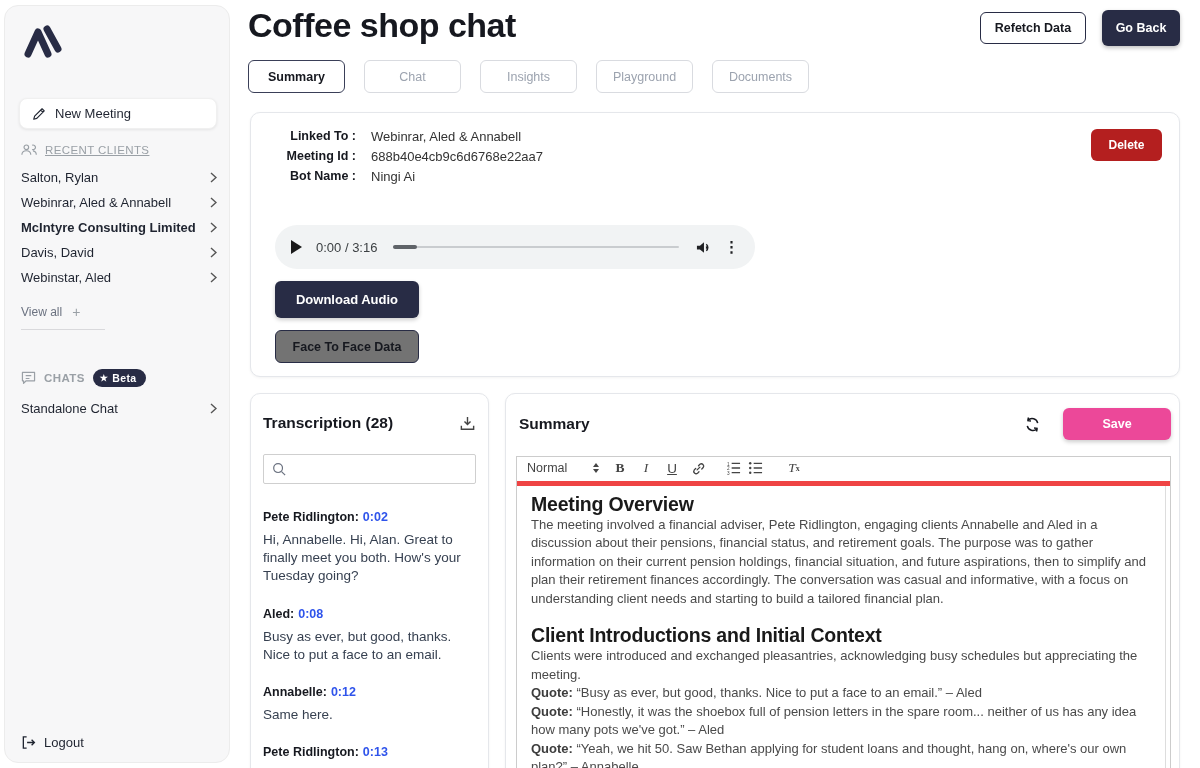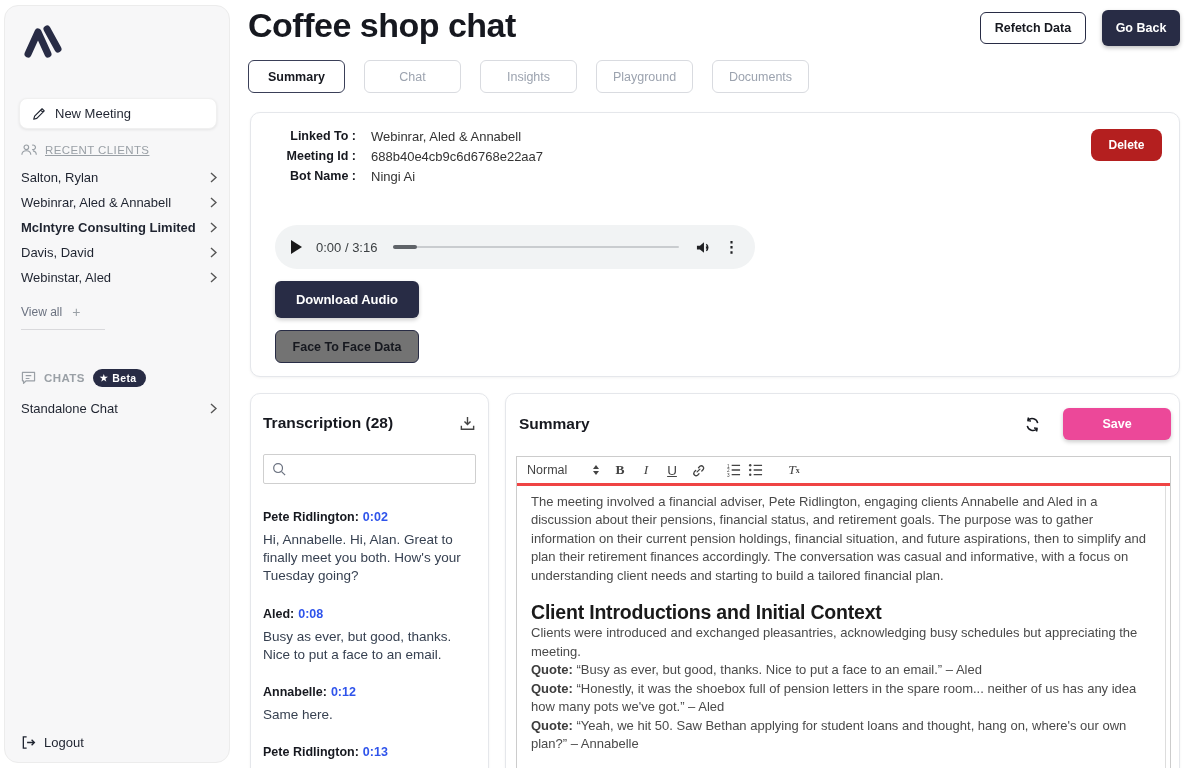--- a/index.html
+++ b/index.html
@@ -72,21 +72,21 @@
   .tab.active { border:1px solid #3a3f58; color:#16181f; font-weight:bold; }
   
   .card { background:#fff; border:1px solid #e5e7eb; border-radius:10px; box-shadow:0 1px 3px rgba(0,0,0,.05); }
   .info-card { position:absolute; left:250px; top:112px; width:930px; height:265px; }
   .info-rows { position:absolute; left:0; top:13px; }
   .info-row { display:flex; height:20px; align-items:center; }
   .info-label { width:105px; text-align:right; font-size:12.5px; font-weight:bold; color:#16181f; }
   .info-value { margin-left:15px; font-size:13px; color:#333; }
   .btn-delete {
     position:absolute; right:17px; top:16px; width:71px; height:32px;
-    background:#b41f1f; color:#fff; font-size:12px; font-weight:bold;border-radius:8px;
+    background:#b41f1f; color:#fff; font-size:12px; font-weight:bold;
   }
   .audio-player {
     position:absolute; left:24px; top:112px; width:480px; height:44px;
     background:#f1f3f4; border-radius:22px; display:flex; align-items:center; padding:0 16px;
   }
   .play-tri { width:0; height:0; border-left:11px solid #1a1a1a; border-top:7px solid transparent; border-bottom:7px solid transparent; cursor:pointer; }
   .audio-time { font-size:13px; color:#3c4043; margin-left:14px; white-space:nowrap; }
   .audio-track { flex:1; height:2px; background:#c9cccf; margin:0 16px; position:relative; border-radius:2px; cursor:pointer; }
   .audio-played { position:absolute; left:0; top:-1px; width:24px; height:4px; background:#5f6368; border-radius:3px; }
   .audio-dots { font-size:15px; color:#202124; margin-left:12px; cursor:pointer; font-weight:bold; }
@@ -114,21 +114,21 @@
   .msg-time { color:#2f54eb; font-weight:bold; margin-left:4px; }
   .msg-text { margin-top:7px; font-size:13.5px; color:#374151; line-height:1.35; }
   
   .sum-card { position:absolute; left:505px; top:393px; width:675px; height:600px; padding:0; overflow:hidden; }
   .sum-head { display:flex; align-items:center; padding:14px 8px 0 13px; }
   .sum-title { font-size:15.5px; font-weight:bold; color:#16181f; }
   .sum-head-right { margin-left:auto; display:flex; align-items:center; gap:22px; }
   .btn-save { width:108px; height:32px; background:#ec4899; color:#fff; font-size:12.5px; font-weight:bold; box-shadow:0 2px 4px rgba(0,0,0,.2); }
   .editor { position:absolute; left:10px; right:8px; top:62px; bottom:-2px; border:1px solid #ccc; background:#fff; }
   .editor-toolbar {
-    height:29px; border-bottom:3px solid #ef4444; display:flex; align-items:center;
+    height:29px; border-bottom:5px solid #ef4444; display:flex; 
     padding:0 10px; gap:4px; color:#444;
   }
   .tb-item { display:flex; align-items:center; justify-content:center; min-width:22px; height:22px; cursor:pointer; font-size:13.5px; color:#444; }
   .tb-normal { font-size:12.5px; width:78px; justify-content:flex-start; gap:26px; }
   .tb-b { font-weight:bold; font-family:"Liberation Serif",serif; }
   .tb-i { font-style:italic; font-family:"Liberation Serif",serif; }
   .tb-u { text-decoration:underline; }
   .tb-group { display:flex; margin-left:10px; }
   .tb-clean { font-family:"Liberation Serif",serif; font-style:italic; margin-left:12px; }
   .tb-clean sub { font-size:8px; font-style:normal; font-weight:bold; }
@@ -398,20 +398,21 @@
               <circle cx="2.3" cy="2.5" r="1.3" fill="#444"></circle>
               <circle cx="2.3" cy="7.5" r="1.3" fill="#444"></circle>
               <circle cx="2.3" cy="12.5" r="1.3" fill="#444"></circle>
             </svg>
         </span>
       </span>
       <span class="tb-item tb-clean">T<sub>x</sub></span>
     </div>
 
     <div class="editor-body">
+      <div class="ed-h2">Meeting Overview</div>
       <div class="ed-p">The meeting involved a financial adviser, Pete Ridlington, engaging clients Annabelle and Aled in a discussion about their pensions, financial status, and retirement goals. The purpose was to gather information on their current pension holdings, financial situation, and future aspirations, then to simplify and plan their retirement finances accordingly. The conversation was casual and informative, with a focus on understanding client needs and starting to build a tailored financial plan.</div>
       <div class="ed-gap"></div>
       <div class="ed-h2">Client Introductions and Initial Context</div>
       <div class="ed-line">Clients were introduced and exchanged pleasantries, acknowledging busy schedules but appreciating the meeting.</div>
       <div class="ed-line">
         <b>Quote:</b>
         <span>“Busy as ever, but good, thanks. Nice to put a face to an email.” – Aled</span>
       </div>
       <div class="ed-line">
         <b>Quote:</b>

